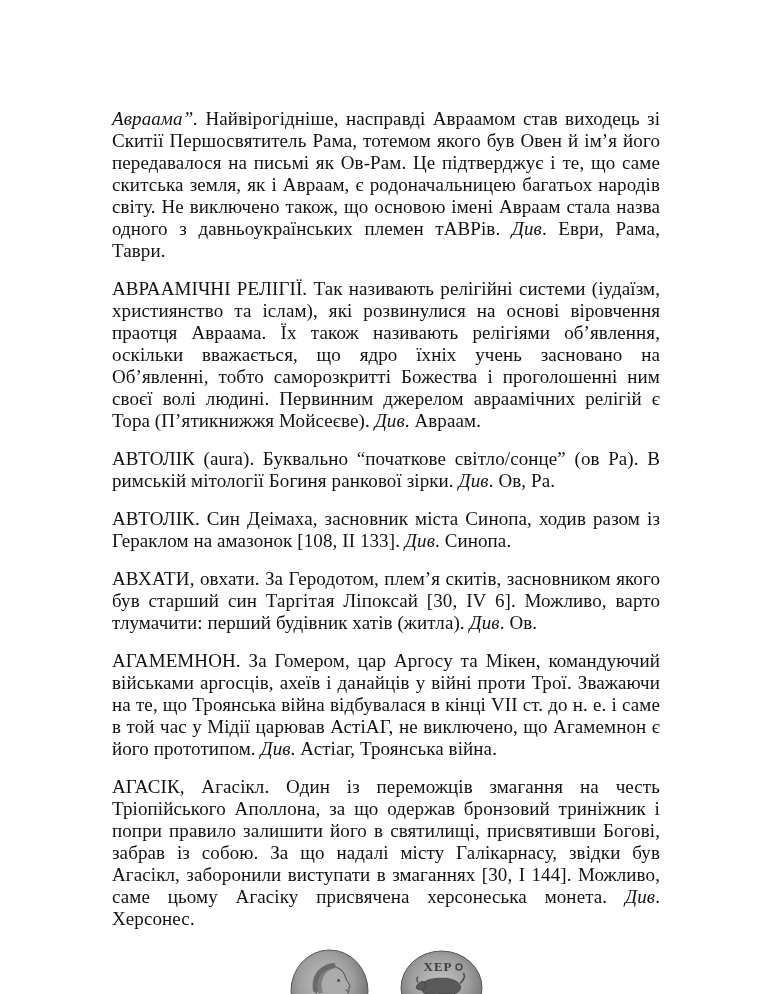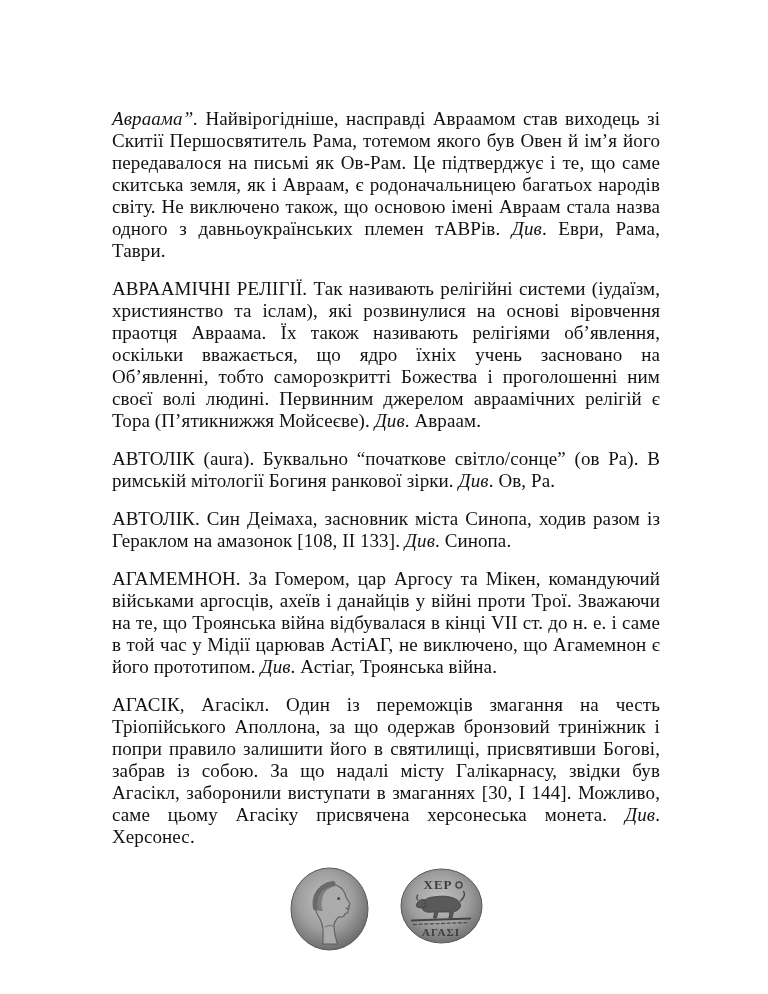--- a/index.html
+++ b/index.html
@@ -47,20 +47,21 @@
 </head>
 <body>
 
 <div class="page">
   <div class="text-column">
 
     <p class="entry"><span class="seg-italic">Авраама”. </span><span class="seg-normal">Найвірогідніше, насправді Авраамом став виходець зі Скитії Першосвятитель Рама, тотемом якого був Овен й ім’я його передавалося на письмі як Ов-Рам. Це підтверджує і те, що саме скитська земля, як і Авраам, є родоначальницею багатьох народів світу. Не виключено також, що основою імені Авраам стала назва одного з давньоукраїнських племен тАВРів. </span><span class="seg-italic">Див</span><span class="seg-normal">. Еври, Рама, Таври.</span></p>
       <p class="entry"><span class="seg-bold">АВРААМІЧНІ РЕЛІГІЇ</span><span class="seg-normal">. Так називають релігійні системи (іудаїзм, християнство та іслам), які розвинулися на основі віровчення праотця Авраама. Їх також називають релігіями об’явлення, оскільки вважається, що ядро їхніх учень засновано на Об’явленні, тобто саморозкритті Божества і проголошенні ним своєї волі людині. Первинним джерелом авраамічних релігій є Тора (П’ятикнижжя Мойсеєве). </span><span class="seg-italic">Див</span><span class="seg-normal">. Авраам.</span></p>
       <p class="entry"><span class="seg-bold">АВТОЛІК</span><span class="seg-normal"> (aura). Буквально “початкове світло/сонце” (ов Ра). В римській мітології Богиня ранкової зірки. </span><span class="seg-italic">Див</span><span class="seg-normal">. Ов, Ра.</span></p>
       <p class="entry"><span class="seg-bold">АВТОЛІК</span><span class="seg-normal">. Син Деімаха, засновник міста Синопа, ходив разом із Гераклом на амазонок [108, II 133]. </span><span class="seg-italic">Див</span><span class="seg-normal">. Синопа.</span></p>
+      <p class="entry"><span class="seg-bold">АВХАТИ</span><span class="seg-normal">, овхати. За Геродотом, плем’я скитів, засновником якого був старший син Таргітая Ліпоксай [30, IV 6]. Можливо, варто тлумачити: перший будівник хатів (житла). </span><span class="seg-italic">Див</span><span class="seg-normal">. Ов.</span></p>
       <p class="entry"><span class="seg-bold">АГАМЕМНОН</span><span class="seg-normal">. За Гомером, цар Аргосу та Мікен, командуючий військами аргосців, ахеїв і данайців у війні проти Трої. Зважаючи на те, що Троянська війна відбувалася в кінці VII ст. до н. е. і саме в той час у Мідії царював АстіАГ, не виключено, що Агамемнон є його прототипом. </span><span class="seg-italic">Див</span><span class="seg-normal">. Астіаг, Троянська війна.</span></p>
       <p class="entry"><span class="seg-bold">АГАСІК</span><span class="seg-normal">, Агасікл. Один із переможців змагання на честь Тріопійського Аполлона, за що одержав бронзовий триніжник і попри правило залишити його в святилищі, присвятивши Богові, забрав із собою. За що надалі місту Галікарнасу, звідки був Агасікл, заборонили виступати в змаганнях [30, I 144]. Можливо, саме цьому Агасіку присвячена херсонеська монета. </span><span class="seg-italic">Див</span><span class="seg-normal">. Херсонес.</span></p>
       <div class="figure">
 
       <svg class="coin" width="79" height="84" viewBox="0 0 79 84" xmlns="http://www.w3.org/2000/svg">
         <defs>
           <radialGradient id="gradA" cx="45%" cy="40%" r="65%">
             <stop offset="0%" stop-color="#c2c2c2"></stop>
             <stop offset="55%" stop-color="#9e9e9e"></stop>
             <stop offset="100%" stop-color="#636363"></stop>

